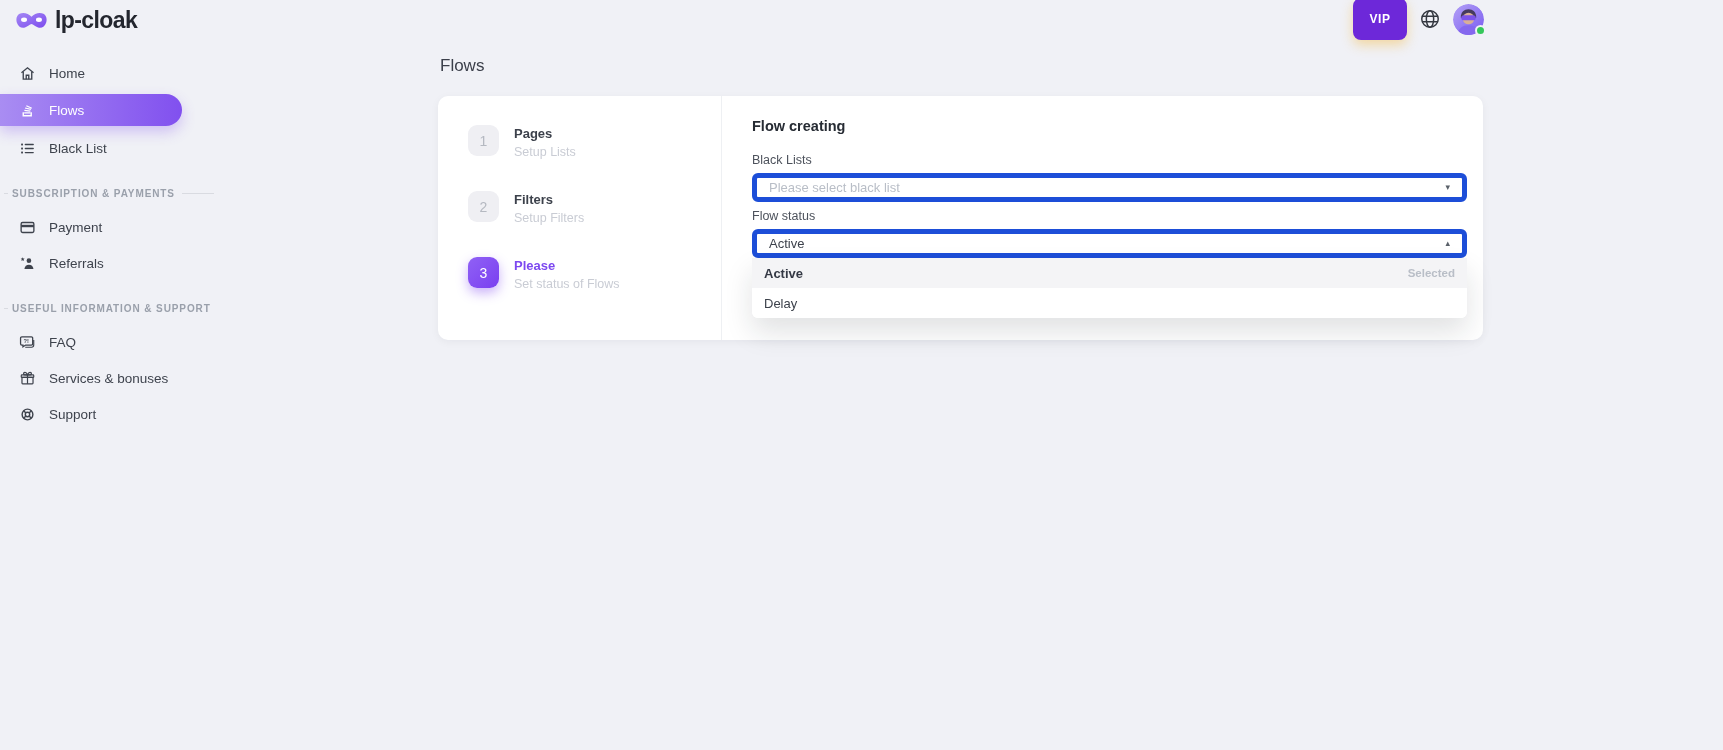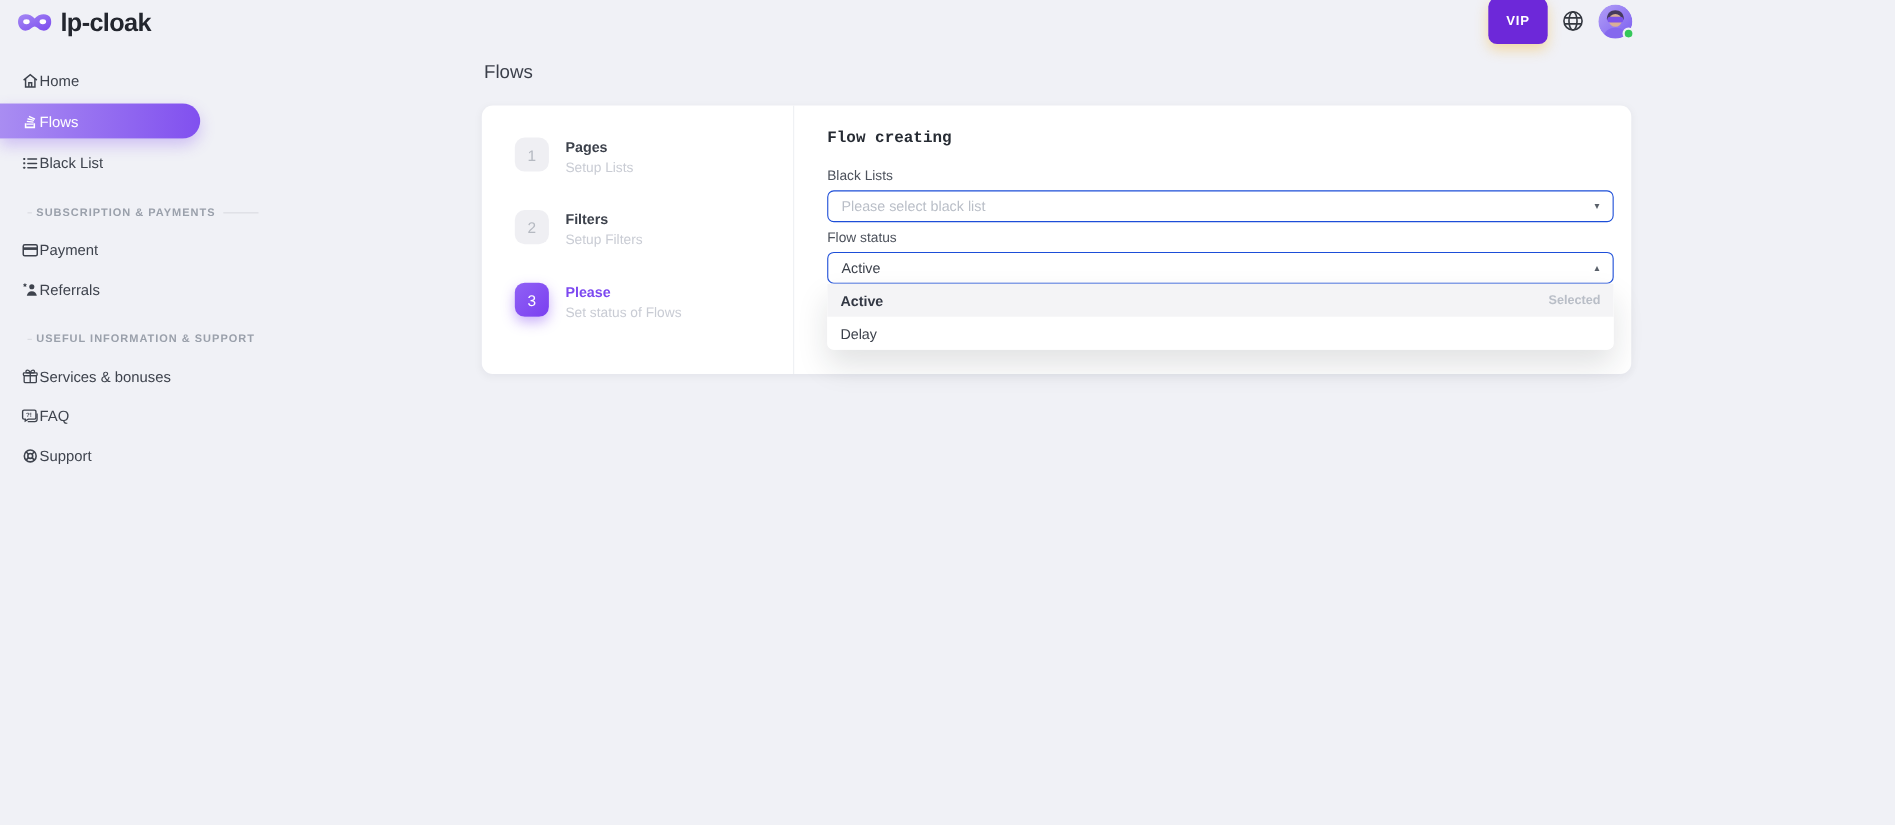--- a/index.html
+++ b/index.html
@@ -30,33 +30,33 @@
   .avatar { width:31px; height:31px; border-radius:50%; position:relative; cursor:pointer; }
   .avatar svg { border-radius:50%; }
   .status-dot {
     position:absolute; right:-2px; bottom:-1px; width:11px; height:11px;
     border-radius:50%; background:#35c75a; border:2px solid #f0f1f6;
   }
 
   
   .sidebar { position:absolute; top:59px; left:0; width:210px; }
   .nav-item {
-    display:flex; align-items:center; height:28px;
+    display:flex; align-items:center; gap:13px; height:28px;
     padding-left:19px; font-size:13.5px; color:#3e434d; cursor:pointer;
   }
   .nav-item + .nav-item { margin-top:8px; }
   .nav-item svg { width:17px; height:17px; flex:none; }
   .nav-item.active {
     height:32px; width:182px; margin-top:7px; margin-bottom:8px;
     border-radius:0 16px 16px 0; color:#fff;
     background:linear-gradient(90deg,#a98df2,#8150ef);
     box-shadow:0 6px 14px rgba(129,80,239,.30);
   }
   .section-label {
-    display:flex; align-items:center; margin:26px 0 14px 0; padding-left:25px;
+    display:flex; align-items:center; margin:26px 0 14px 0; padding-left:4px;
     font-size:10px; font-weight:700; letter-spacing:.9px; color:#9aa0ab;
     white-space:nowrap;
   }
   .section-label::before { content:""; width:4px; height:1px; background:#d9dbe1; margin-right:4px; flex:none; }
   .section-label.with-line::after { content:""; width:32px; height:1px; background:#d9dbe1; margin-left:7px; flex:none; }
 
   
   .page-title { position:absolute; left:440px; top:56px; font-size:17px; font-weight:500; color:#3b3f4a; }
 
   .card {
@@ -77,27 +77,27 @@
   .step.active .step-badge {
     background:linear-gradient(135deg,#9061f5,#7a3ff0); color:#fff;
     box-shadow:0 5px 12px rgba(122,63,240,.40);
   }
   .step-title { font-size:13px; font-weight:700; color:#3c414b; margin-top:2px; line-height:1.1; }
   .step.active .step-title { color:#7c48f0; }
   .step-sub { font-size:12.5px; color:#c9ccd4; margin-top:5px; line-height:1.1; }
 
   
   .form { flex:1; padding:23px 16px 0 30px; position:relative; }
-  .form-title { font-size:14.5px; font-weight:700; color:#262b33; line-height:15px;font-family:Liberation Mono, monospace; }
+  .form-title { font-size:14.5px; font-weight:700; color:#262b33; line-height:15px; }
   .field-label { font-size:12.5px; color:#4d525c; line-height:13px; }
   .label-1 { margin-top:20px; }
   .label-2 { margin-top:8px; }
   .select {
     margin-top:6px; height:29px; background:#fff;
-    border:1px solid #1d4ed8; border-radius:6px;
+    border:5px solid #1d4ed8; border-radius:6px;
     display:flex; align-items:center; justify-content:space-between;
     padding:0 12px; font-size:13px; color:#3c414b; cursor:pointer;
   }
   .select .placeholder { color:#b9bec7; }
   .caret { font-size:9px; color:#596069; line-height:1; }
 
   
   .dropdown {
     position:absolute; top:162px; left:30px; right:16px; z-index:5;
     background:#fff; border-radius:0 0 6px 6px; overflow:hidden;
@@ -202,40 +202,40 @@
       <path d="M5.2 3 6 4.9l2 .2-1.5 1.3.5 2-1.8-1.1-1.8 1.1.5-2L2.4 5.1l2-.2z"></path>
       <circle cx="14" cy="8" r="3.3"></circle>
       <path d="M7.6 19.6c.4-3.5 3-5.8 6.4-5.8s6 2.3 6.4 5.8z"></path>
     </svg>
     <span>Referrals</span>
   </div>
 
   <div class="section-label">USEFUL INFORMATION &amp; SUPPORT</div>
 
   <div class="nav-item">
+    <svg viewBox="0 0 24 24">
+      <path d="M4 4h13.5a1.8 1.8 0 0 1 1.8 1.8v8a1.8 1.8 0 0 1-1.8 1.8H9.4L5.6 18v-2.4H4a1.8 1.8 0 0 1-1.8-1.8v-8A1.8 1.8 0 0 1 4 4Z" fill="none" stroke="currentColor" stroke-width="1.8"></path>
+      <path d="M20.8 8.5v7.2a3 3 0 0 1-3 3H8.8" fill="none" stroke="currentColor" stroke-width="1.6"></path>
+      <text x="6.5" y="13.1" font-size="8" font-weight="bold" fill="currentColor" font-family="Liberation Sans, sans-serif">?!</text>
+    </svg>
+    <span>FAQ</span>
+  </div>
+
+  <div class="nav-item">
     <svg viewBox="0 0 24 24" fill="none" stroke="currentColor" stroke-width="1.7">
       <rect x="4.2" y="10.5" width="15.6" height="9" rx="1"></rect>
       <rect x="3.2" y="7" width="17.6" height="3.5" rx="1"></rect>
       <path d="M12 7v12.5"></path>
       <path d="M12 7c-1-2.9-3-4.1-4.6-3.3C5.8 4.5 6.4 7 8.4 7Z"></path>
       <path d="M12 7c1-2.9 3-4.1 4.6-3.3C18.2 4.5 17.6 7 15.6 7Z"></path>
     </svg>
     <span>Services &amp; bonuses</span>
   </div>
 
   <div class="nav-item">
-    <svg viewBox="0 0 24 24">
-      <path d="M4 4h13.5a1.8 1.8 0 0 1 1.8 1.8v8a1.8 1.8 0 0 1-1.8 1.8H9.4L5.6 18v-2.4H4a1.8 1.8 0 0 1-1.8-1.8v-8A1.8 1.8 0 0 1 4 4Z" fill="none" stroke="currentColor" stroke-width="1.8"></path>
-      <path d="M20.8 8.5v7.2a3 3 0 0 1-3 3H8.8" fill="none" stroke="currentColor" stroke-width="1.6"></path>
-      <text x="6.5" y="13.1" font-size="8" font-weight="bold" fill="currentColor" font-family="Liberation Sans, sans-serif">?!</text>
-    </svg>
-    <span>FAQ</span>
-  </div>
-
-  <div class="nav-item">
     <svg viewBox="0 0 24 24" fill="none" stroke="currentColor" stroke-width="2">
       <circle cx="12" cy="12" r="7.6"></circle>
         <circle cx="12" cy="12" r="3.1"></circle>
       <path d="m6.6 6.6 3.2 3.2m4.4 4.4 3.2 3.2m0-10.8-3.2 3.2m-4.4 4.4-3.2 3.2"></path>
     </svg>
     <span>Support</span>
   </div>
 </nav>
 
 <h1 class="page-title">Flows</h1>

